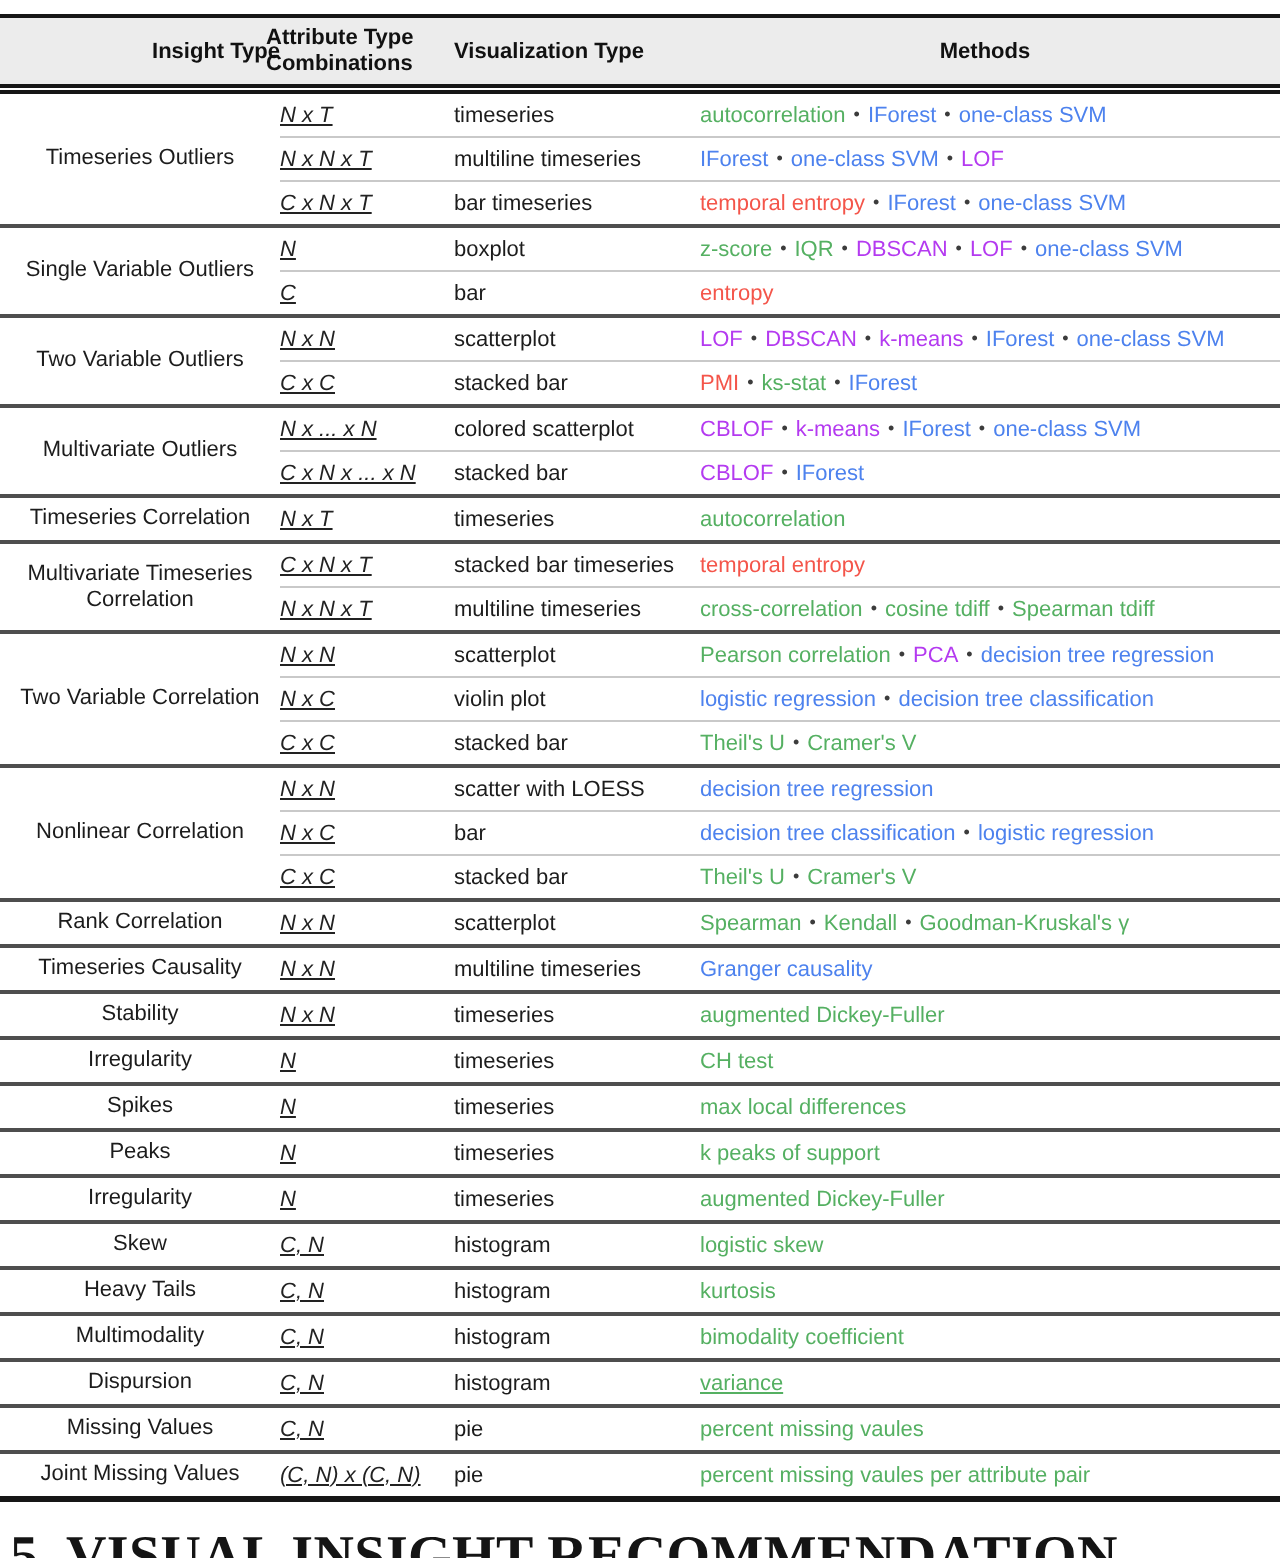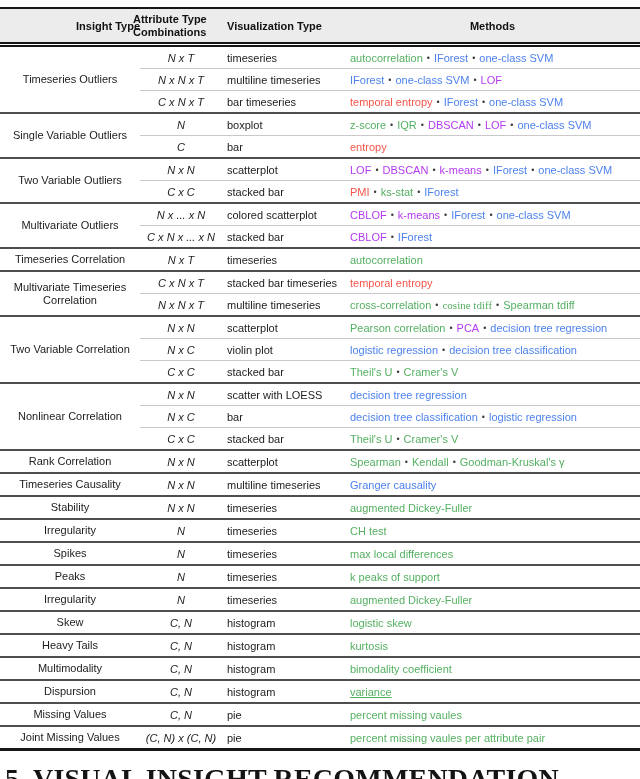--- a/index.html
+++ b/index.html
@@ -30,21 +30,21 @@
   .tbody{border-bottom:3px solid #161616;font-size:11px;}
   .group{display:flex;}
   .group + .group{border-top:2px solid #4e4e4e;}
   .group .col-insight{
     display:flex;align-items:center;justify-content:center;
     text-align:center;padding:0 6px;line-height:13px;color:#1c1c1c;
   }
   .rows{flex:1;display:flex;flex-direction:column;min-width:0;}
   .row{display:flex;align-items:center;height:21px;}
   .row + .row{border-top:1px solid #c9c9c9;}
-  .row .col-attr{text-align:center;font-style:italic;color:#222;}
+  .row .col-attr{font-style:italic;color:#222;text-decoration:underline;}
   .row .col-viz{padding-left:5px;white-space:nowrap;}
   .row .col-methods{padding-left:5px;white-space:nowrap;}
   .sep{color:#3c3c3c;font-size:9px;margin:0 4px;position:relative;top:-1px;}
   .method{font-size:11px;}
 
   
   .section-heading{
     margin-top:13px;display:flex;align-items:flex-start;
     font-family:"Liberation Serif",serif;font-weight:700;font-size:28px;
     color:#141414;letter-spacing:0.2px;line-height:30px;
@@ -143,21 +143,21 @@
           <div class="col-insight">Multivariate Timeseries Correlation</div>
           <div class="rows">
             <div class="row">
               <div class="col-attr">C x N x T</div>
               <div class="col-viz">stacked bar timeseries</div>
               <div class="col-methods"><span class="method" style="color: rgb(244, 85, 74);">temporal entropy</span></div>
             </div>
             <div class="row">
               <div class="col-attr">N x N x T</div>
               <div class="col-viz">multiline timeseries</div>
-              <div class="col-methods"><span class="method" style="color: rgb(85, 176, 98);">cross-correlation</span><span class="sep">•</span><span class="method" style="color: rgb(85, 176, 98); font-family: Liberation Serif, serif;">cosine tdiff</span><span class="sep">•</span><span class="method" style="color: rgb(85, 176, 98);">Spearman tdiff</span></div>
+              <div class="col-methods"><span class="method" style="color: rgb(85, 176, 98);">cross-correlation</span><span class="sep">•</span><span class="method" style="color: rgb(85, 176, 98);">cosine tdiff</span><span class="sep">•</span><span class="method" style="color: rgb(85, 176, 98);">Spearman tdiff</span></div>
             </div>
           </div>
         </div>
         <div class="group">
           <div class="col-insight">Two Variable Correlation</div>
           <div class="rows">
             <div class="row">
               <div class="col-attr">N x N</div>
               <div class="col-viz">scatterplot</div>
               <div class="col-methods"><span class="method" style="color: rgb(85, 176, 98);">Pearson correlation</span><span class="sep">•</span><span class="method" style="color: rgb(180, 58, 240);">PCA</span><span class="sep">•</span><span class="method" style="color: rgb(77, 130, 238);">decision tree regression</span></div>

